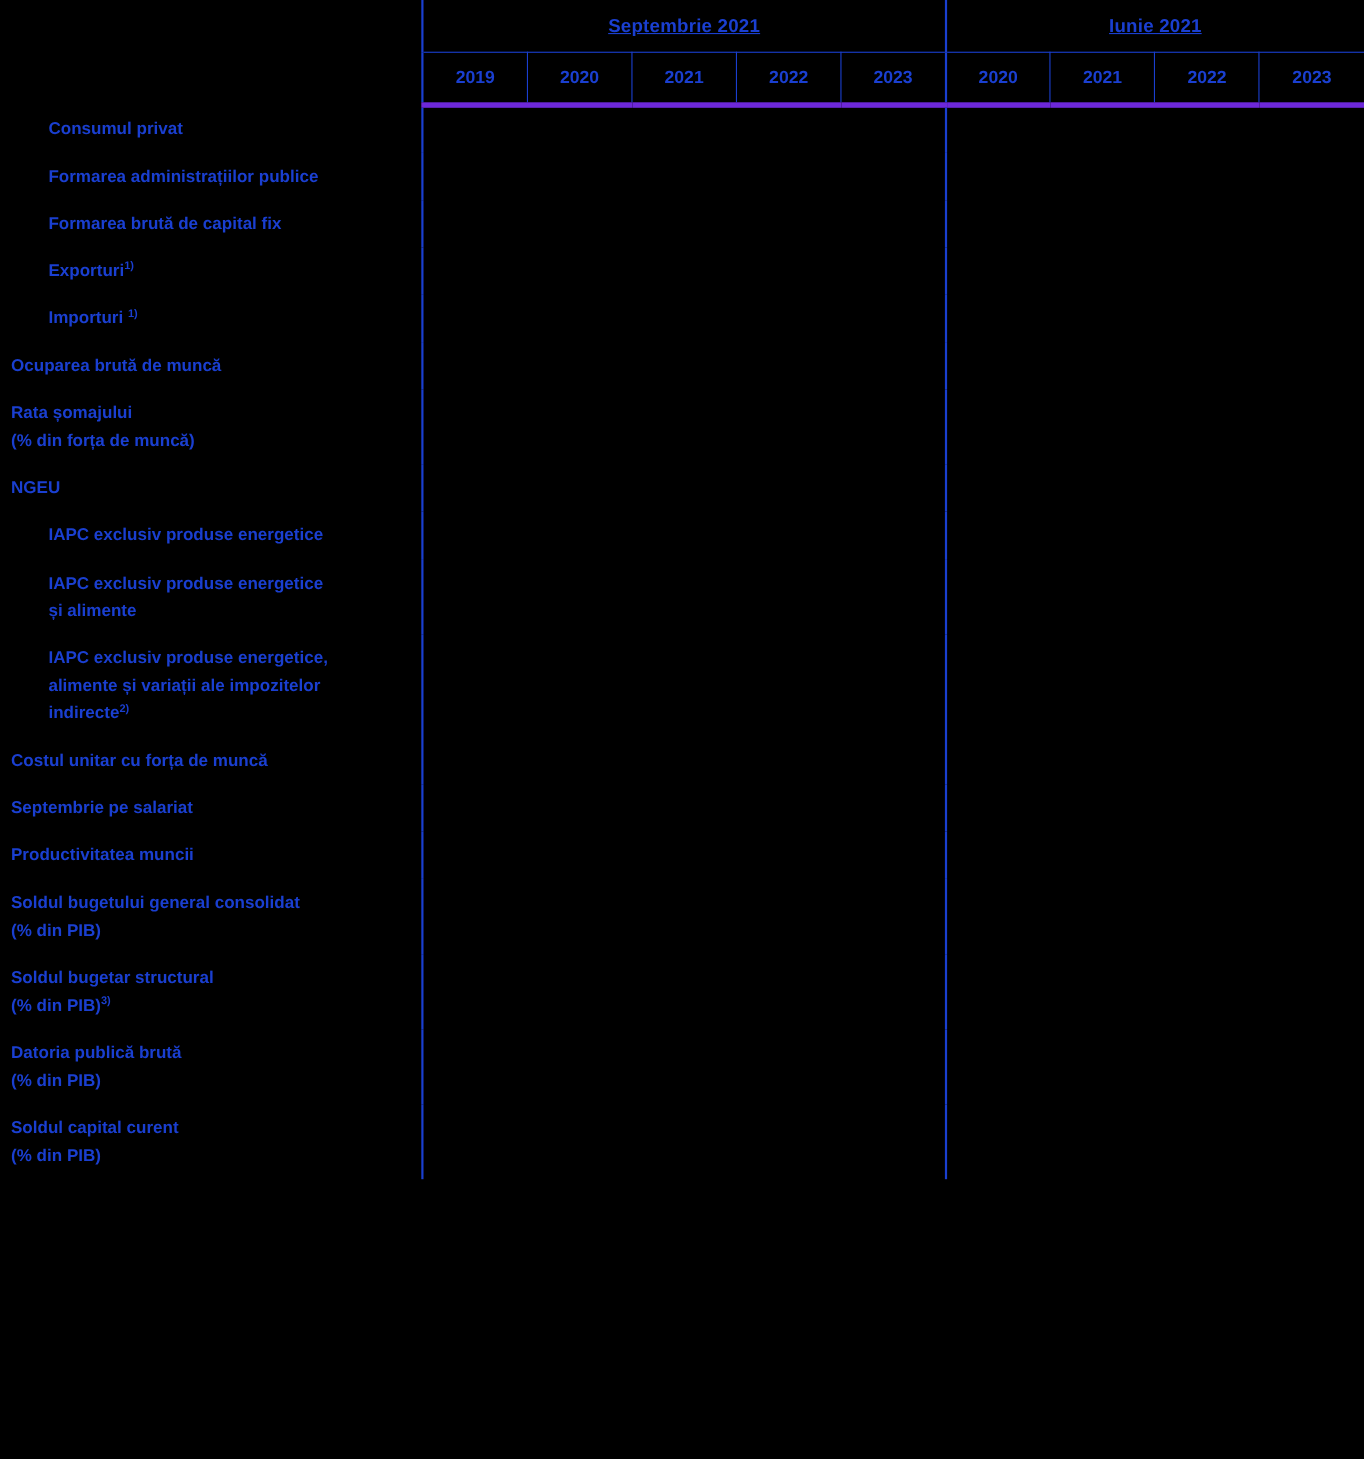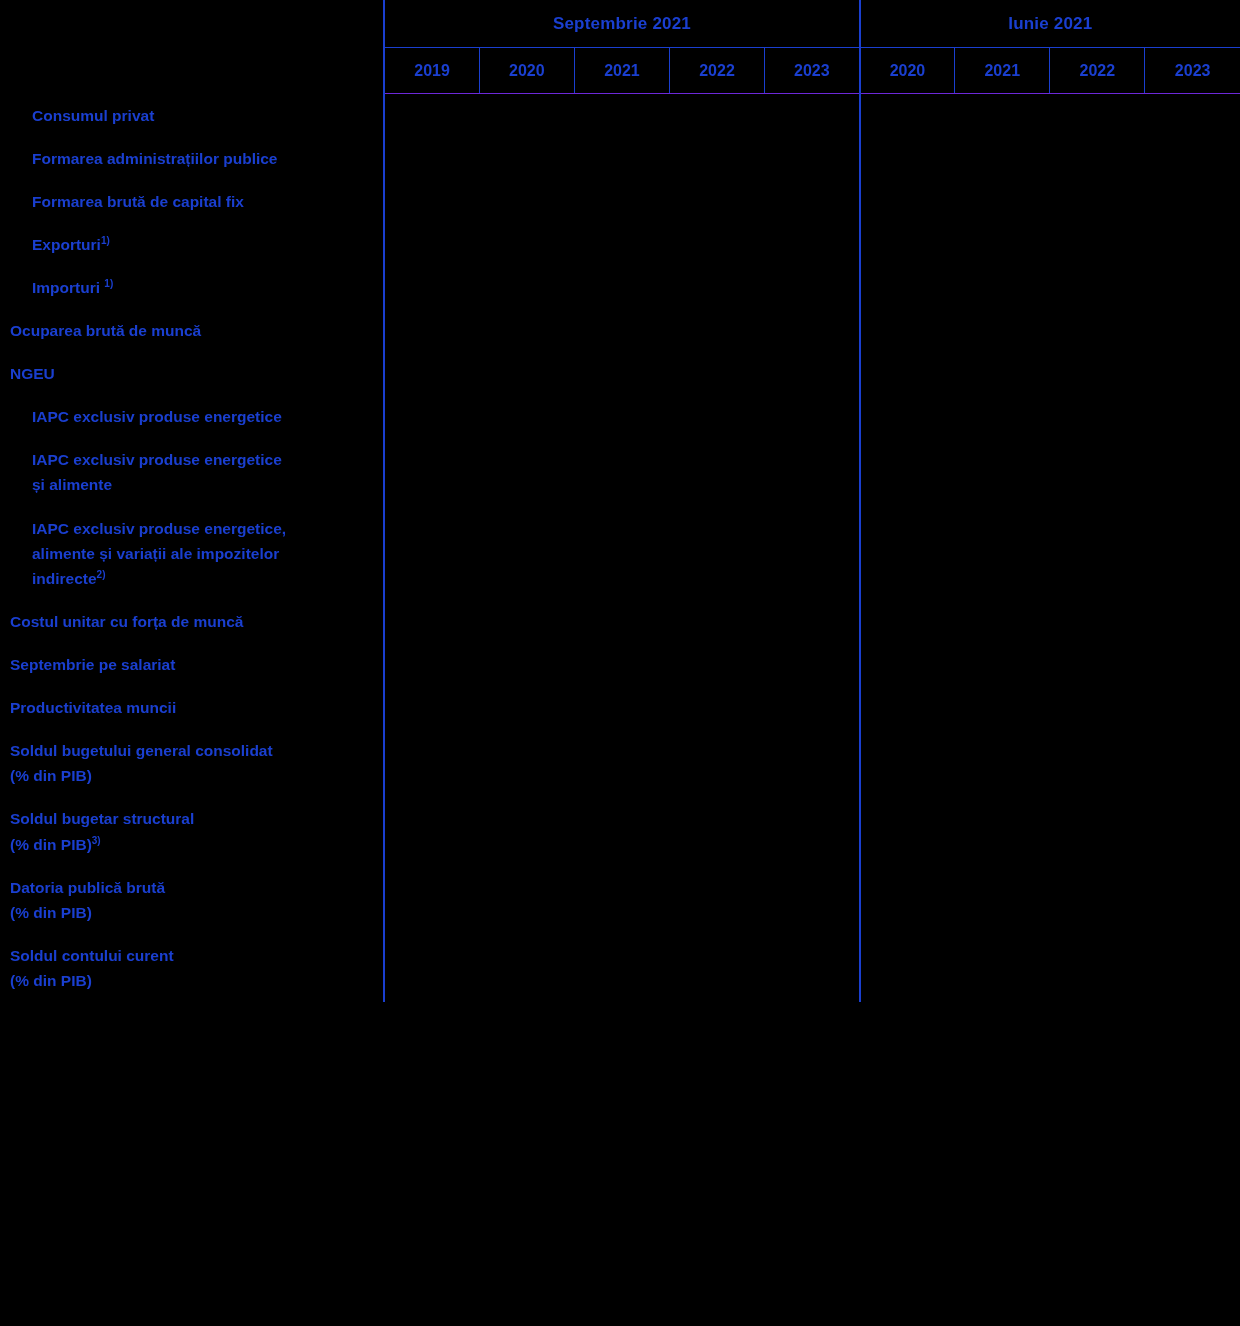--- a/index.html
+++ b/index.html
@@ -36,44 +36,45 @@
     font-weight: bold;
     color: #1a3fd0;
   }
   
   .hdr-group {
     text-align: center;
     font-size: 17px;
     height: 47px;
     border-bottom: 1px solid #1a3fd0;
     letter-spacing: .2px;
+    text-decoration: underline;
   }
   .hdr-blank {
     border: 0;
   }
   .hdr-year {
     text-align: center;
     font-size: 16px;
     height: 45px;
-    border-bottom: 1px solid #6d28d9;
+    border-bottom: 5px solid #6d28d9;
   }
   
   .vl-left  { border-left: 1px solid #1a3fd0; }
   .vthick-left { border-left: 2px solid #1a3fd0; }
 
   
   td.lbl {
     font-size: 15.5px;
     line-height: 1.62;
     padding: 9px 8px 9px 10px;
     text-align: left;
     white-space: pre-line;
   }
   td.lbl.indent {
-    padding-left: 32px;
+    padding-left: 44px;
   }
   td.val {
     height: 100%;
   }
   sup {
     font-size: 10px;
     vertical-align: super;
     line-height: 0;
   }
   
@@ -184,20 +185,33 @@
           <td class="val bodycell "></td>
           <td class="val bodycell "></td>
           <td class="val bodycell "></td>
           <td class="val bodycell "></td>
           <td class="val bodycell vthick-left"></td>
           <td class="val bodycell "></td>
           <td class="val bodycell "></td>
           <td class="val bodycell "></td>
         </tr>
         <tr>
+          <td class="lbl">Rata șomajului
+(% din forța de muncă)</td>
+          <td class="val bodycell vthick-left"></td>
+          <td class="val bodycell "></td>
+          <td class="val bodycell "></td>
+          <td class="val bodycell "></td>
+          <td class="val bodycell "></td>
+          <td class="val bodycell vthick-left"></td>
+          <td class="val bodycell "></td>
+          <td class="val bodycell "></td>
+          <td class="val bodycell "></td>
+        </tr>
+        <tr>
           <td class="lbl">NGEU</td>
           <td class="val bodycell vthick-left"></td>
           <td class="val bodycell "></td>
           <td class="val bodycell "></td>
           <td class="val bodycell "></td>
           <td class="val bodycell "></td>
           <td class="val bodycell vthick-left"></td>
           <td class="val bodycell "></td>
           <td class="val bodycell "></td>
           <td class="val bodycell "></td>
@@ -310,21 +324,21 @@
           <td class="val bodycell "></td>
           <td class="val bodycell "></td>
           <td class="val bodycell "></td>
           <td class="val bodycell "></td>
           <td class="val bodycell vthick-left"></td>
           <td class="val bodycell "></td>
           <td class="val bodycell "></td>
           <td class="val bodycell "></td>
         </tr>
         <tr>
-          <td class="lbl">Soldul contului curent
+          <td class="lbl">Soldul capital curent
 (% din PIB)</td>
           <td class="val bodycell vthick-left"></td>
           <td class="val bodycell "></td>
           <td class="val bodycell "></td>
           <td class="val bodycell "></td>
           <td class="val bodycell "></td>
           <td class="val bodycell vthick-left"></td>
           <td class="val bodycell "></td>
           <td class="val bodycell "></td>
           <td class="val bodycell "></td>

